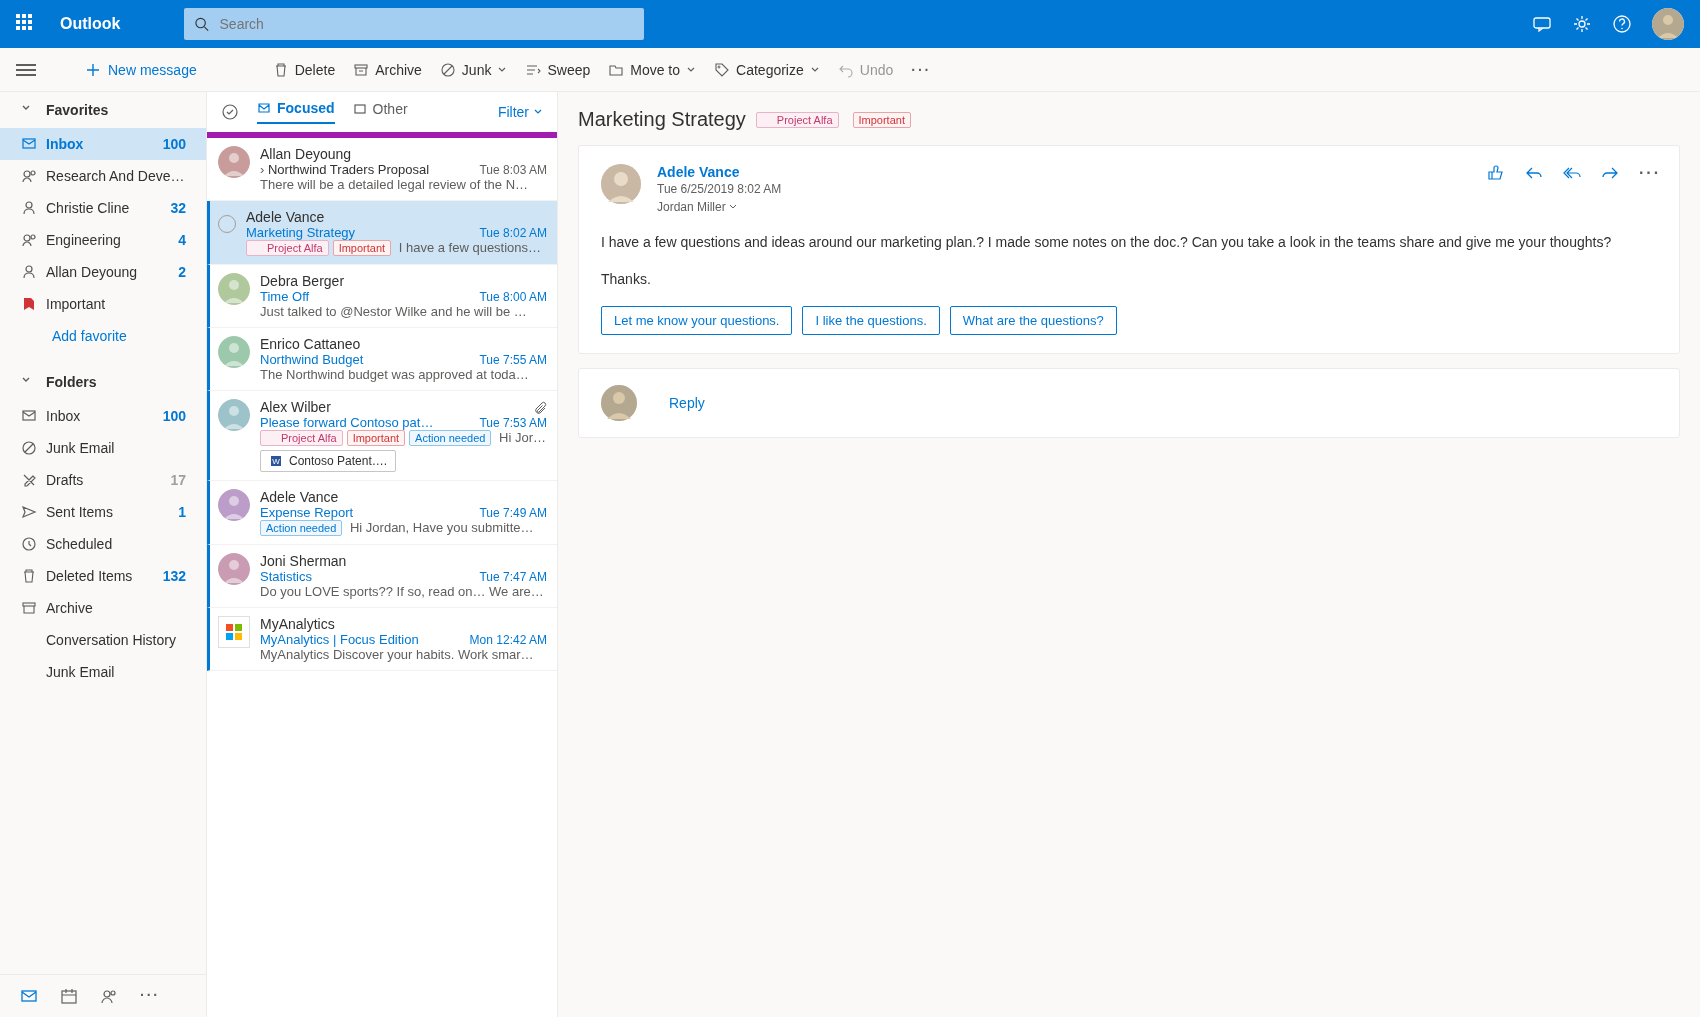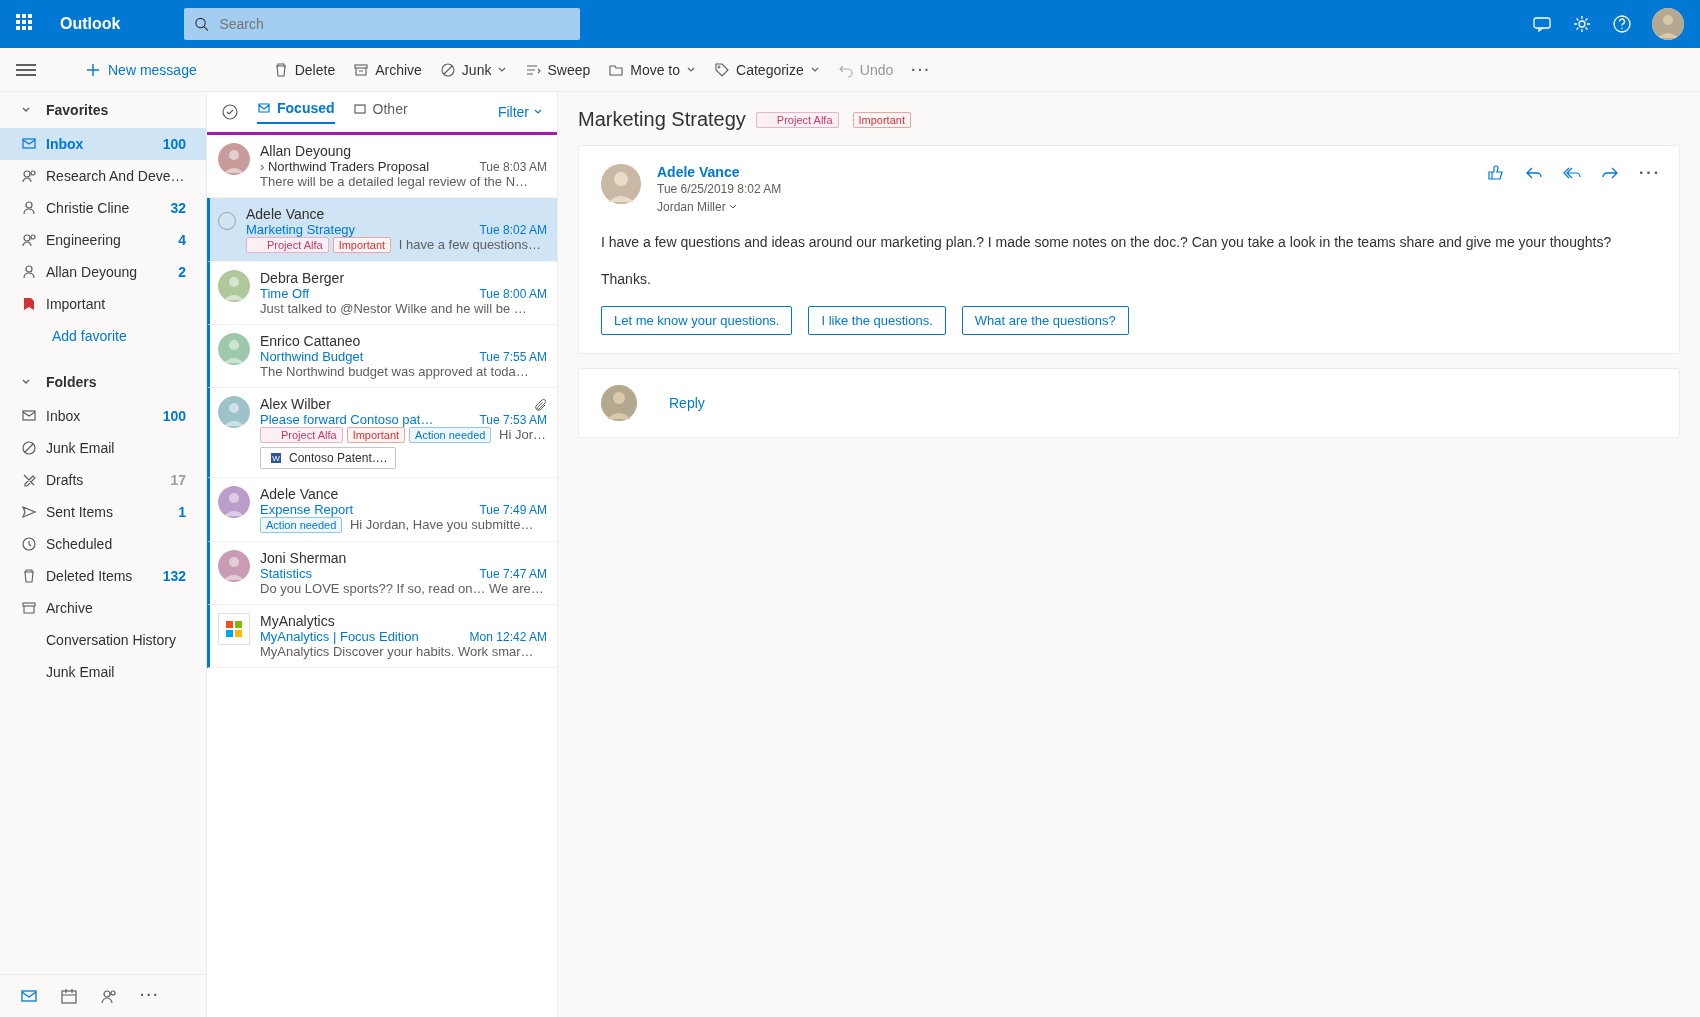--- a/index.html
+++ b/index.html
@@ -1,45 +1,45 @@
 <!DOCTYPE html>
 <html><head>
 <meta charset="utf-8">
 <style>
 * { box-sizing: border-box; margin: 0; padding: 0; font-family: "Segoe UI", Arial, sans-serif; }
 body { width: 1700px; height: 1017px; overflow: hidden; background: #faf9f8; }
 .topbar { height: 48px; background: #0078d4; display: flex; align-items: center; padding: 0 16px; color: #fff; }
 .waffle { width: 20px; height: 20px; display: grid; grid-template-columns: repeat(3,4px); grid-template-rows: repeat(3,4px); gap: 2px; margin-right: 24px; cursor: pointer; }
 .waffle span { background: #fff; }
 .app-title { font-size: 16px; font-weight: 600; margin-right: 64px; }
-.searchbox { width: 396px; height: 32px; background: #a3cef1; border-radius: 2px; display: flex; align-items: center; padding: 0 10px; color: #333; }
+.searchbox { width: 460px; height: 32px; background: #a3cef1; border-radius: 2px; display: flex; align-items: center; padding: 0 10px; color: #333; }
 .searchbox svg { margin-right: 10px; }
 .searchbox input { border: none; background: transparent; outline: none; font-size: 14px; color: #333; width: 100%; }
 .topbar-right { margin-left: auto; display: flex; align-items: center; gap: 20px; }
 .topbar-right .ico { width: 20px; height: 20px; cursor: pointer; display:flex; align-items:center; justify-content:center;}
 .avatar-top { width: 32px; height: 32px; border-radius: 50%; background: #e1dfdd; overflow: hidden; }
 .cmdbar { height: 44px; background: #faf9f8; border-bottom: 1px solid #edebe9; display: flex; align-items: center; padding: 0 16px; gap: 18px; color: #323130; font-size: 14px; }
 .cmdbar .ham { width: 20px; display:flex; flex-direction: column; gap: 3px; cursor:pointer;}
 .cmdbar .ham span { height: 2px; background: #605e5c; }
 .newmsg { color: #0078d4; display: flex; align-items: center; gap: 8px; cursor: pointer; font-size: 14px;}
 .cmd { display: flex; align-items: center; gap: 6px; cursor: pointer; color: #323130; }
 .cmd svg { stroke: #605e5c; }
 .layout { display: flex; height: calc(1017px - 92px); }
 .sidebar { width: 206px; background: #faf9f8; display: flex; flex-direction: column; font-size: 14px; color: #323130; }
-.section-hdr { display: flex; align-items: center; padding: 10px 20px; font-weight: 600; gap: 14px; cursor:pointer;}
+.section-hdr { display: flex; align-items: flex-start; padding: 10px 20px; font-weight: 600; gap: 14px; cursor:pointer;}
 .navitem { display: flex; align-items: center; padding: 8px 20px; gap: 8px; cursor: pointer; color: #323130; }
 .navitem.active { background: #cfe4f5; color: #0078d4; font-weight:600;}
 .navitem .count { margin-left: auto; font-weight: 600; }
 .navitem.blue .count { color: #0078d4; }
 .navitem .nav-ico { width: 18px; display:flex; justify-content:center;}
 .addfav { color: #0078d4; padding: 8px 20px 8px 52px; cursor:pointer;}
 .sb-bottom { margin-top: auto; display: flex; gap: 22px; padding: 12px 20px; border-top: 1px solid #edebe9; color:#0078d4;}
 .sb-bottom .ico{width:18px;height:18px;cursor:pointer;}
 .msglist { width: 352px; border-left: 1px solid #edebe9; border-right: 1px solid #edebe9; background: #fff; display: flex; flex-direction: column; overflow:hidden;}
-.ml-hdr { display: flex; align-items: center; padding: 8px 14px; border-bottom: 3px solid #a21caf; font-size: 14px; gap: 18px;}
+.ml-hdr { display: flex; align-items: center; padding: 8px 14px; border-bottom: 6px solid #a21caf; font-size: 14px; gap: 18px;}
 .tab { display:flex; align-items:center; gap:6px; padding-bottom:6px; cursor:pointer; color:#605e5c;}
 .tab.active { color: #0078d4; border-bottom: 2px solid #0078d4; font-weight:600;}
 .filter { margin-left:auto; color:#0078d4; display:flex;align-items:center;gap:4px; cursor:pointer;}
 .ml-body { overflow-y:auto; flex:1;}
 .email { display:flex; padding: 8px 10px 8px 8px; border-bottom: 1px solid #f3f2f1; gap: 10px; cursor:pointer; position:relative; border-left:3px solid transparent;}
 .email.unread { border-left-color:#0078d4;}
 .email.selected { background:#cfe4f5;}
 .em-ava { width: 32px; height: 32px; border-radius: 50%; background:#e1dfdd; flex-shrink:0; overflow:hidden; display:flex;align-items:center;justify-content:center;font-size:11px;color:#605e5c;}
 .em-body { flex:1; min-width:0; }
 .em-from { font-size: 14px; color:#323130; display:flex; align-items:center;}
@@ -60,21 +60,21 @@
 .rd-title { font-size: 20px; color:#323130; font-weight: normal;}
 .rd-msg { background:#fff; border:1px solid #edebe9; border-radius:3px; padding: 18px 22px; margin-bottom:14px;}
 .rd-top{display:flex;}
 .rd-ava{width:40px;height:40px;border-radius:50%;background:#e1dfdd;margin-right:16px;flex-shrink:0;}
 .rd-meta{font-size:12px;color:#605e5c;line-height:1.5;}
 .rd-from{color:#0078d4;font-size:14px;font-weight:600;}
 .rd-actions{margin-left:auto;display:flex;gap:20px;color:#0078d4;}
 .rd-actions .ico{width:18px;height:18px;cursor:pointer;}
 .rd-body{margin-top:16px;font-size:14px;color:#323130;line-height:1.5;}
 .rd-body p{margin-bottom:16px;}
-.suggest{display:flex;gap:16px;margin-top:14px;}
+.suggest{display:flex;gap:10px;margin-top:14px;}
 .suggest button{border:1px solid #0078d4;background:#fff;color:#0078d4;padding:6px 12px;font-size:13px;cursor:pointer;border-radius:2px;}
 .reply-box{background:#fff;border:1px solid #edebe9;border-radius:3px;padding:16px 22px;display:flex;align-items:center;gap:16px;}
 .reply-link{color:#0078d4;font-size:14px;cursor:pointer;}
 .sel-circle{width:18px;height:18px;border:1px solid #a19f9d;border-radius:50%;margin-top:6px;}
 svg{display:block;}
 .ellipsis{letter-spacing:2px;font-weight:bold;color:#605e5c;cursor:pointer;}
 </style>
 </head>
 <body>
 

